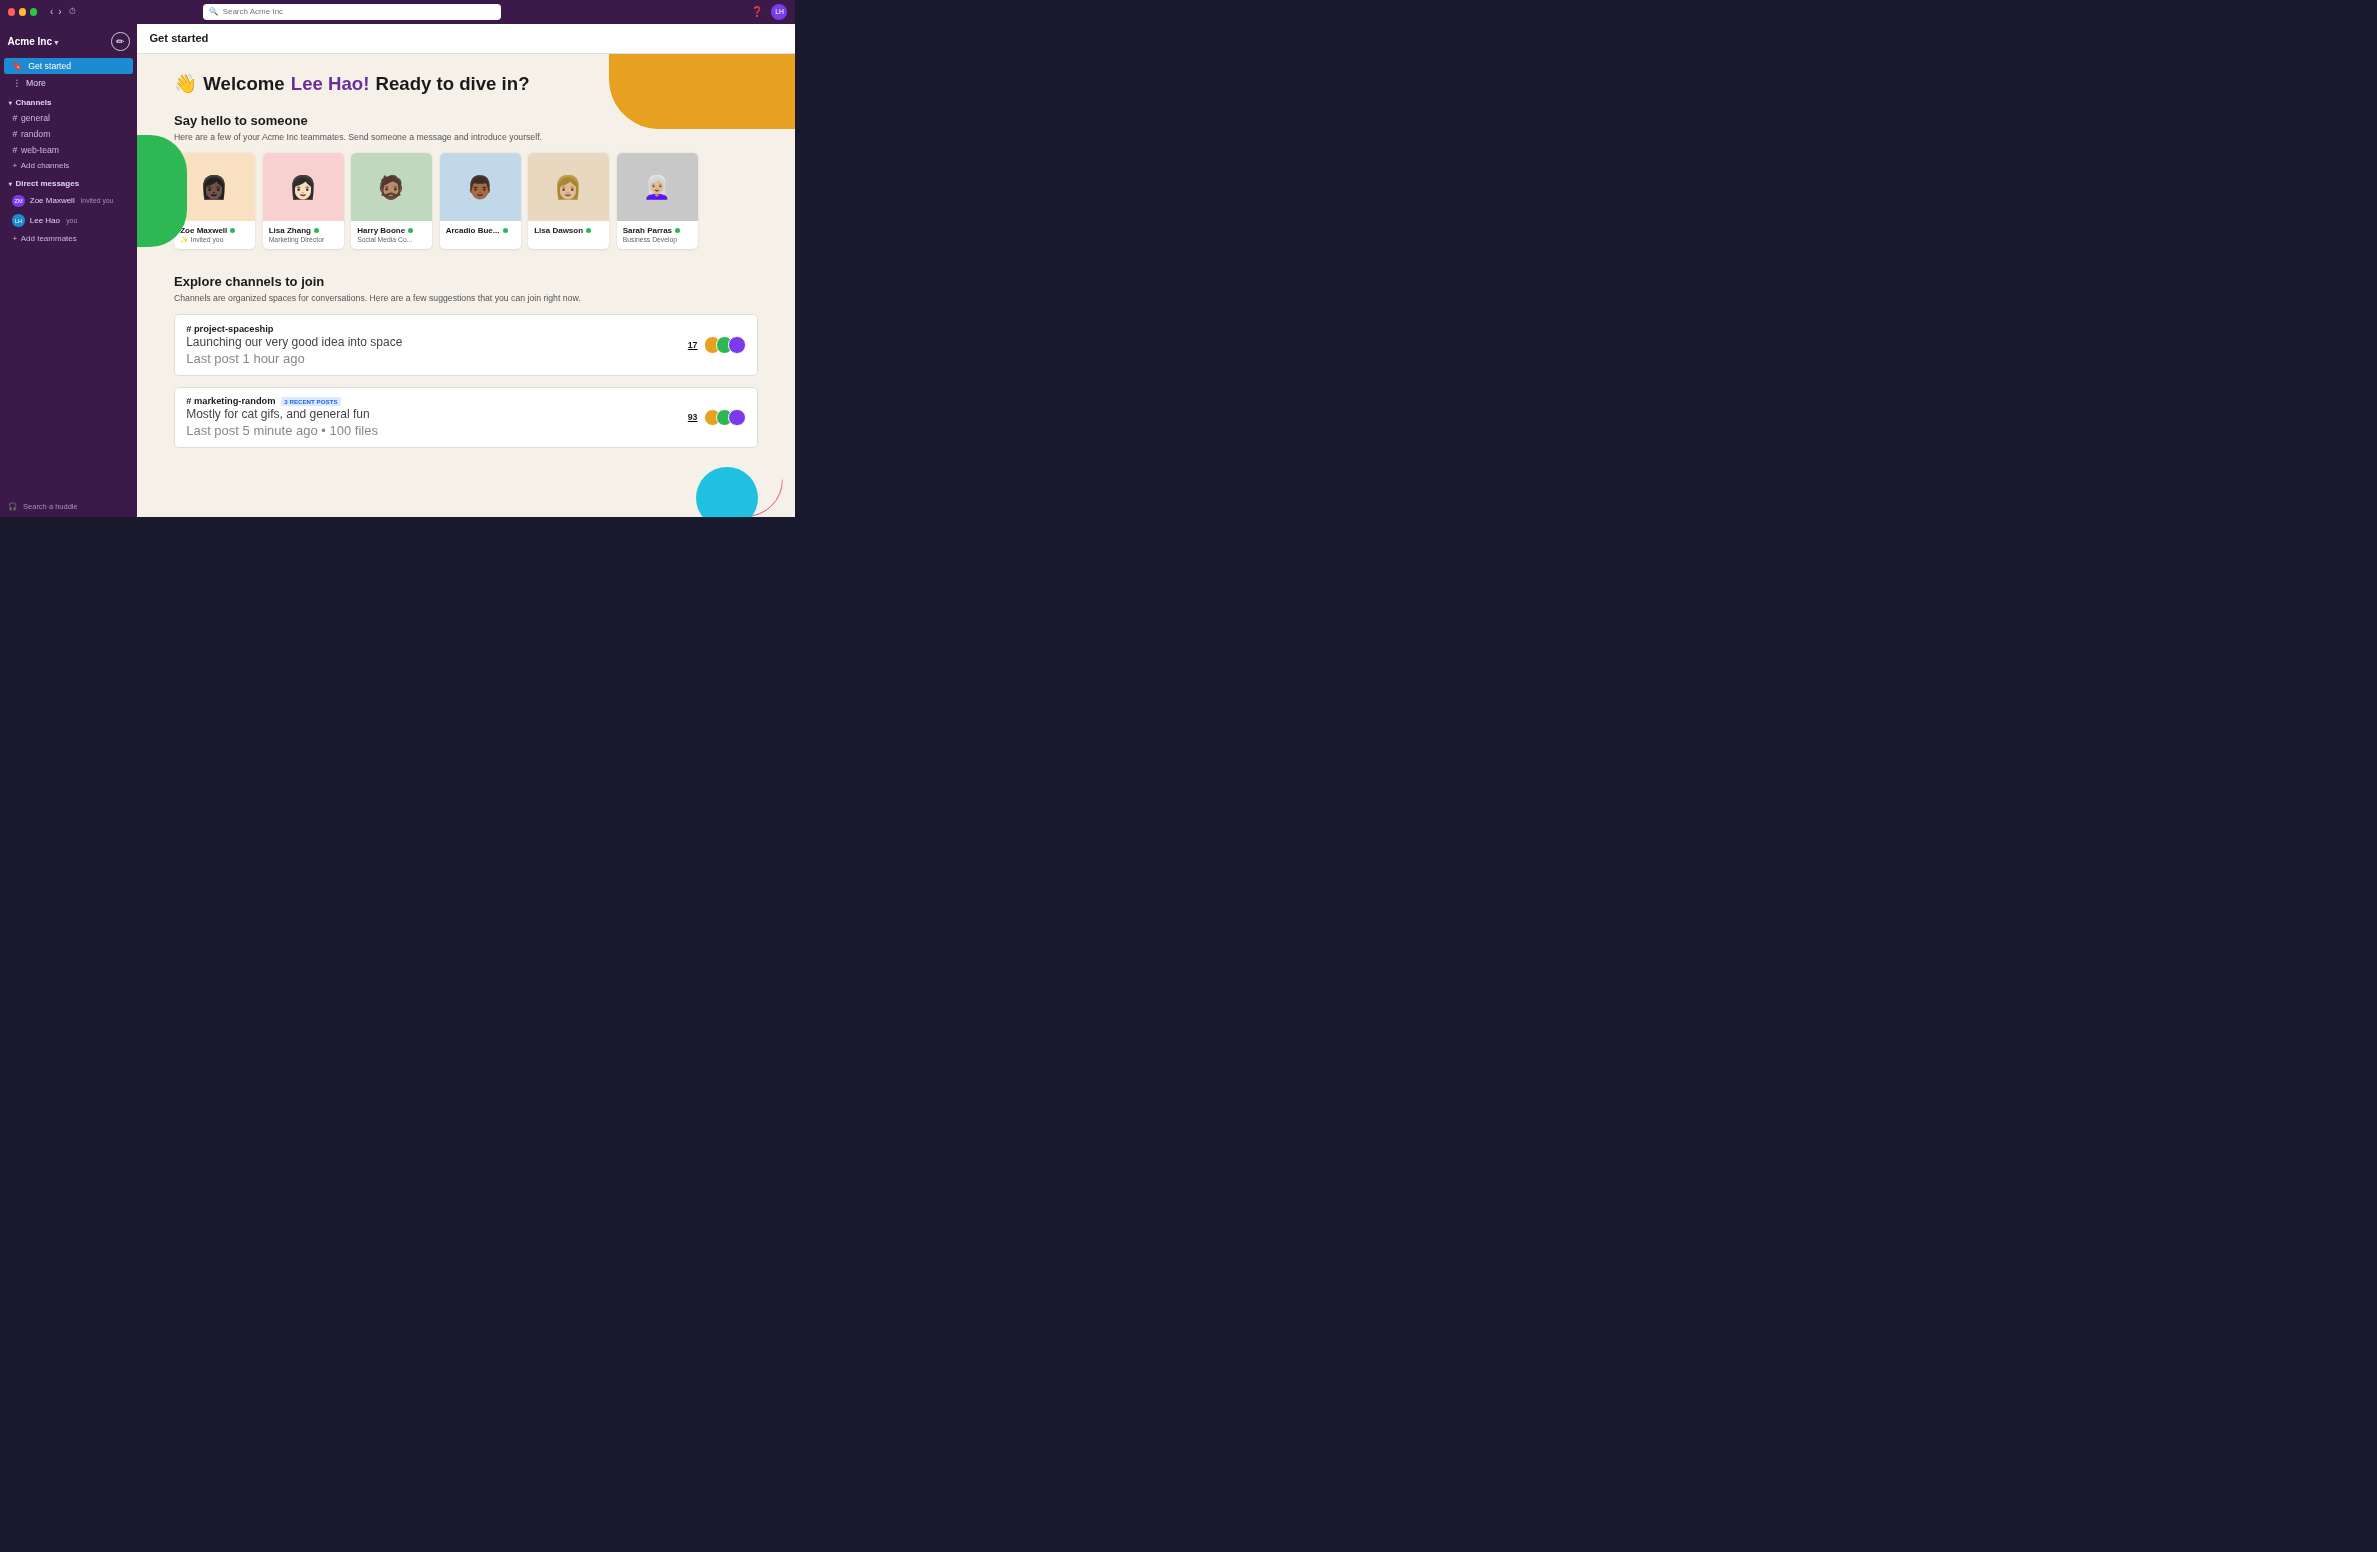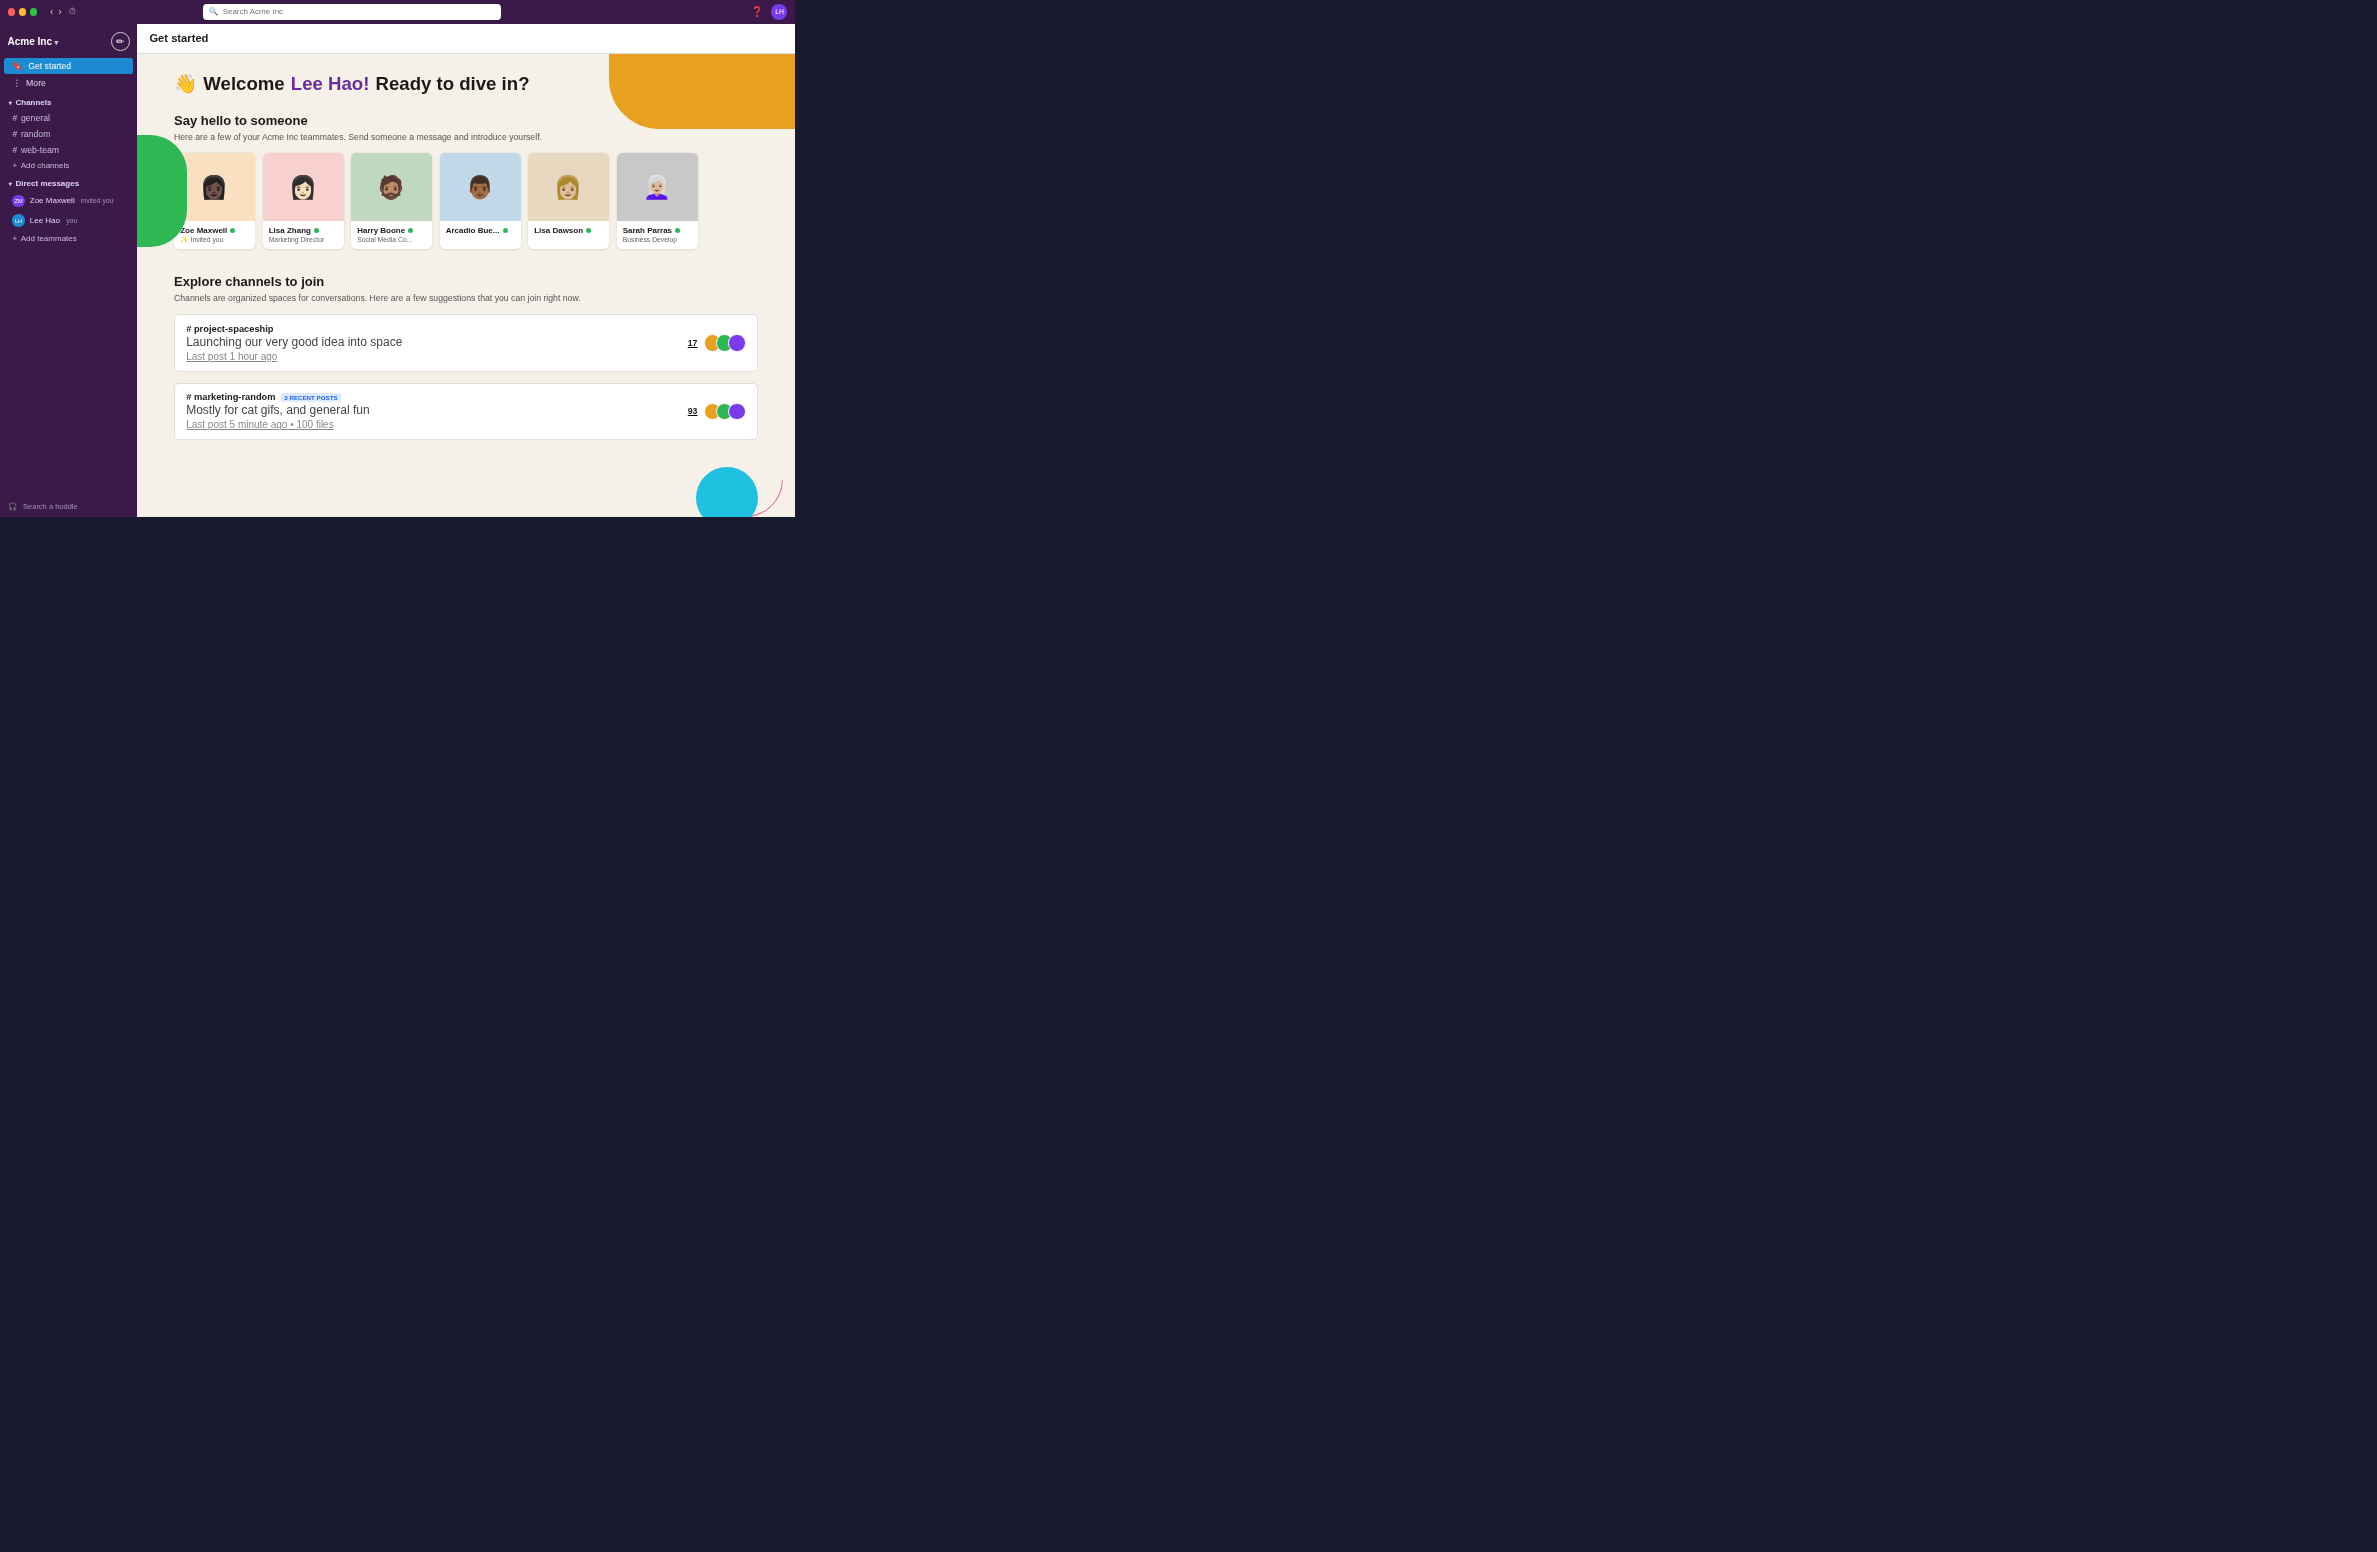--- a/index.html
+++ b/index.html
@@ -290,21 +290,21 @@
       padding: 8.7px 11.2px;
       margin-bottom: 11px;
       display: flex;
       align-items: center;
       gap: 10px;
       position: relative;
     }
     .channel-card-info { flex: 1; }
     .channel-card-name { font-size: 9.3px; font-weight: 700; color: #1a1a1a; margin-bottom: 1.2px; }
     .channel-card-desc { font-size: 12px; color: #444; }
-    .channel-card-meta { font-size: 10px; color: #888; margin-top: 1.9px; text-decoration: underline; }
+    .channel-card-meta { font-size: 13px; color: #888; margin-top: 1.9px; }
     .channel-card-right { display: flex; align-items: center; gap: 6.2px; text-decoration: underline; }
     .member-count { font-size: 8.7px; font-weight: 600; color: #1a1a1a; }
     .member-avatars { display: flex; }
     .member-avatar-chip {
       width: 17.4px; height: 17.4px; border-radius: 50%;
       margin-left: -5px;
       border: 1.2px solid #fff;
       overflow: hidden;
       background: #aaa;
     }

